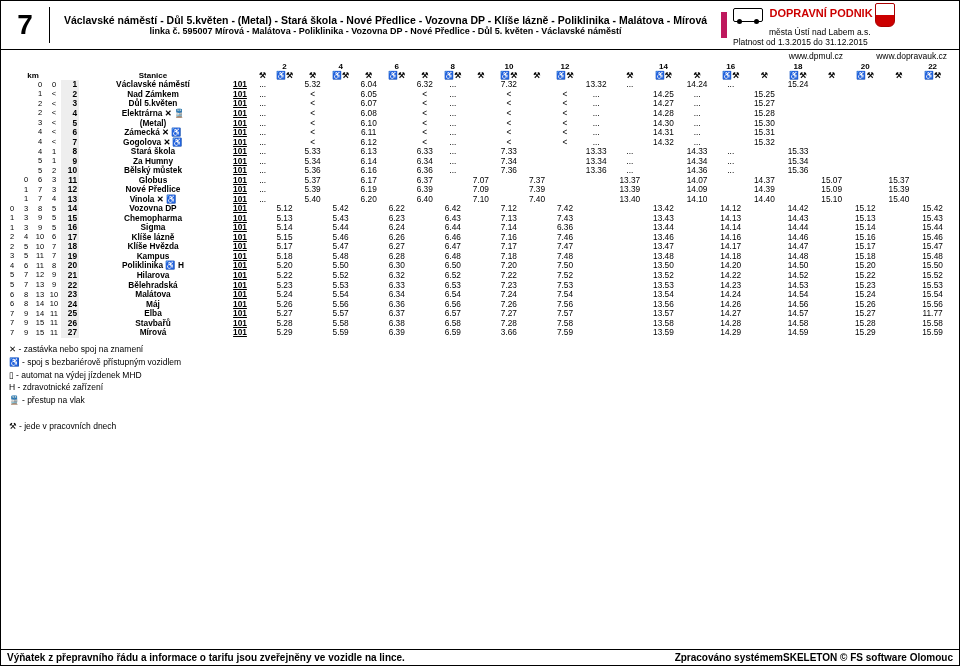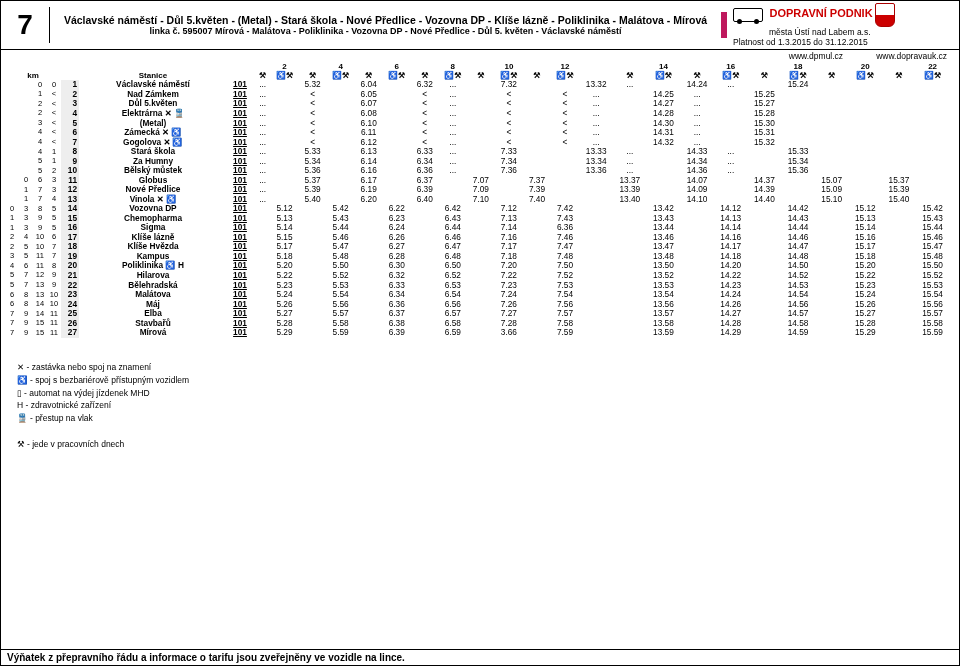--- a/index.html
+++ b/index.html
@@ -19,21 +19,21 @@
   .bus:before,.bus:after{content:"";position:absolute;width:5px;height:5px;background:#000;border-radius:50%;bottom:-3px;}
   .bus:before{left:3px;} .bus:after{right:3px;}
   .tbl-wrap{padding:0 4px;margin-top:12px;}
   table{border-collapse:collapse;width:100%;font-size:8.3px;}
   th,td{padding:0 2px;white-space:nowrap;text-align:center;line-height:1.15;}
   td.km{width:10px;font-size:7.5px;}
   td.idx{width:14px;font-weight:bold;text-align:right;background:#eee;}
   td.stn{text-align:center;width:140px;font-weight:bold;padding-left:4px;}
   td.code{width:26px;font-weight:bold;text-decoration:underline;}
   .colh td{font-size:8px;font-weight:bold;}
-  .legend{margin-top:24px;padding-left:16px;line-height:1.4;font-size:8.5px;}
+  .legend{margin-top:6px;padding-left:8px;line-height:1.4;font-size:8.5px;}
   .legend div{margin-bottom:1px;}
   .footer{position:absolute;bottom:0;left:0;right:0;border-top:1px solid #000;display:flex;justify-content:space-between;padding:2px 6px;font-weight:bold;font-size:10px;}
   .crest{display:inline-block;width:18px;height:22px;border:1px solid #a00;border-radius:2px 2px 6px 6px;background:linear-gradient(#fff 50%,#c00 50%);margin-right:3px;vertical-align:middle;}
 </style>
 </head>
 <body>
 
 <div class="page">
 
   <div class="hdr">
@@ -934,21 +934,21 @@
             <td></td>
             <td></td>
             <td>13.57</td>
             <td></td>
             <td>14.27</td>
             <td></td>
             <td>14.57</td>
             <td></td>
             <td>15.27</td>
             <td></td>
-            <td>15.57</td>
+            <td>11.77</td>
             <td></td>
           </tr>
           <tr>
             <td class="km">7</td>
             <td class="km">9</td>
             <td class="km">15</td>
             <td class="km">11</td>
             <td class="idx">26</td>
             <td class="stn">Stavbařů</td>
             <td class="code">101</td>
@@ -1019,14 +1019,15 @@
       <div>♿ - spoj s bezbariérově přístupným vozidlem</div>
       <div>▯ - automat na výdej jízdenek MHD</div>
       <div>H - zdravotnické zařízení</div>
       <div>🚆 - přestup na vlak</div>
       <div>&nbsp;</div>
       <div>⚒ - jede v pracovních dnech</div>
     </div>
 
   <div class="footer">
     <span>Výňatek z přepravního řádu a informace o tarifu jsou zveřejněny ve vozidle na lince.</span>
+    <span>Zpracováno systémemSKELETON © FS software Olomouc</span>
   </div>
 </div>
 
 </body></html>

